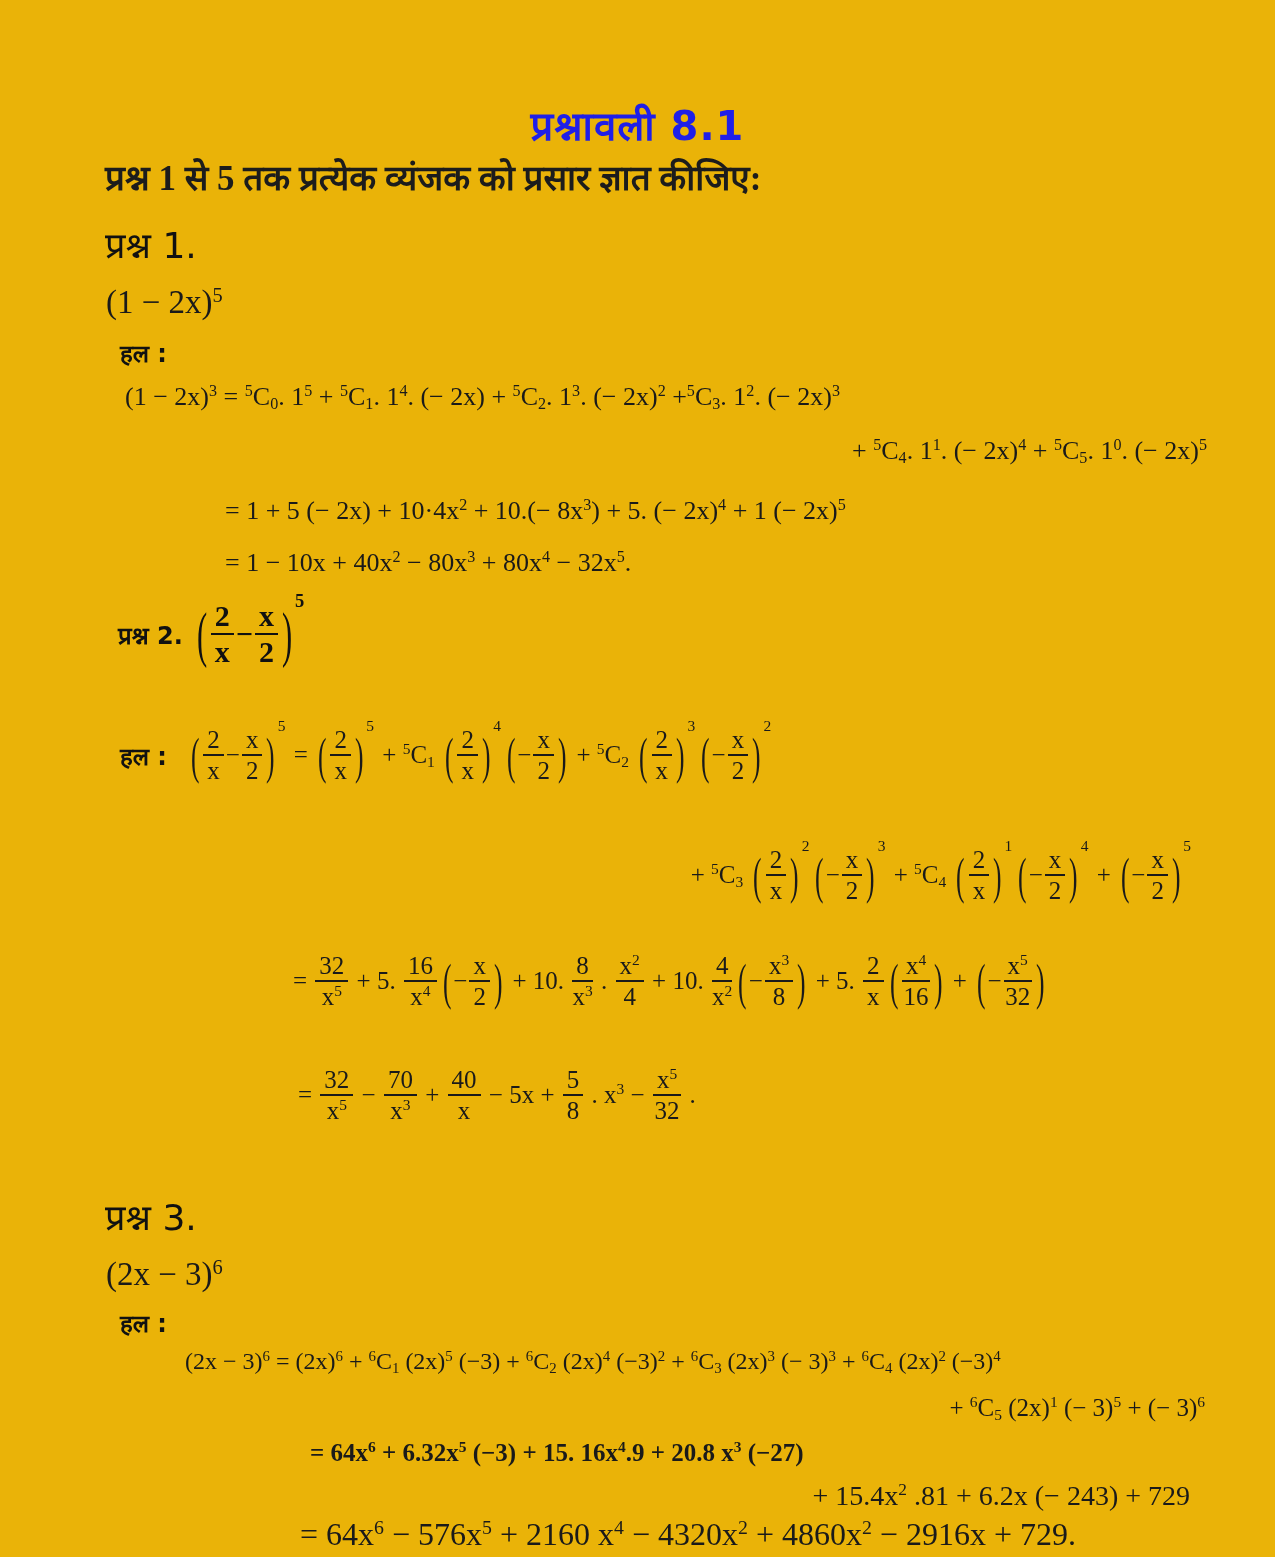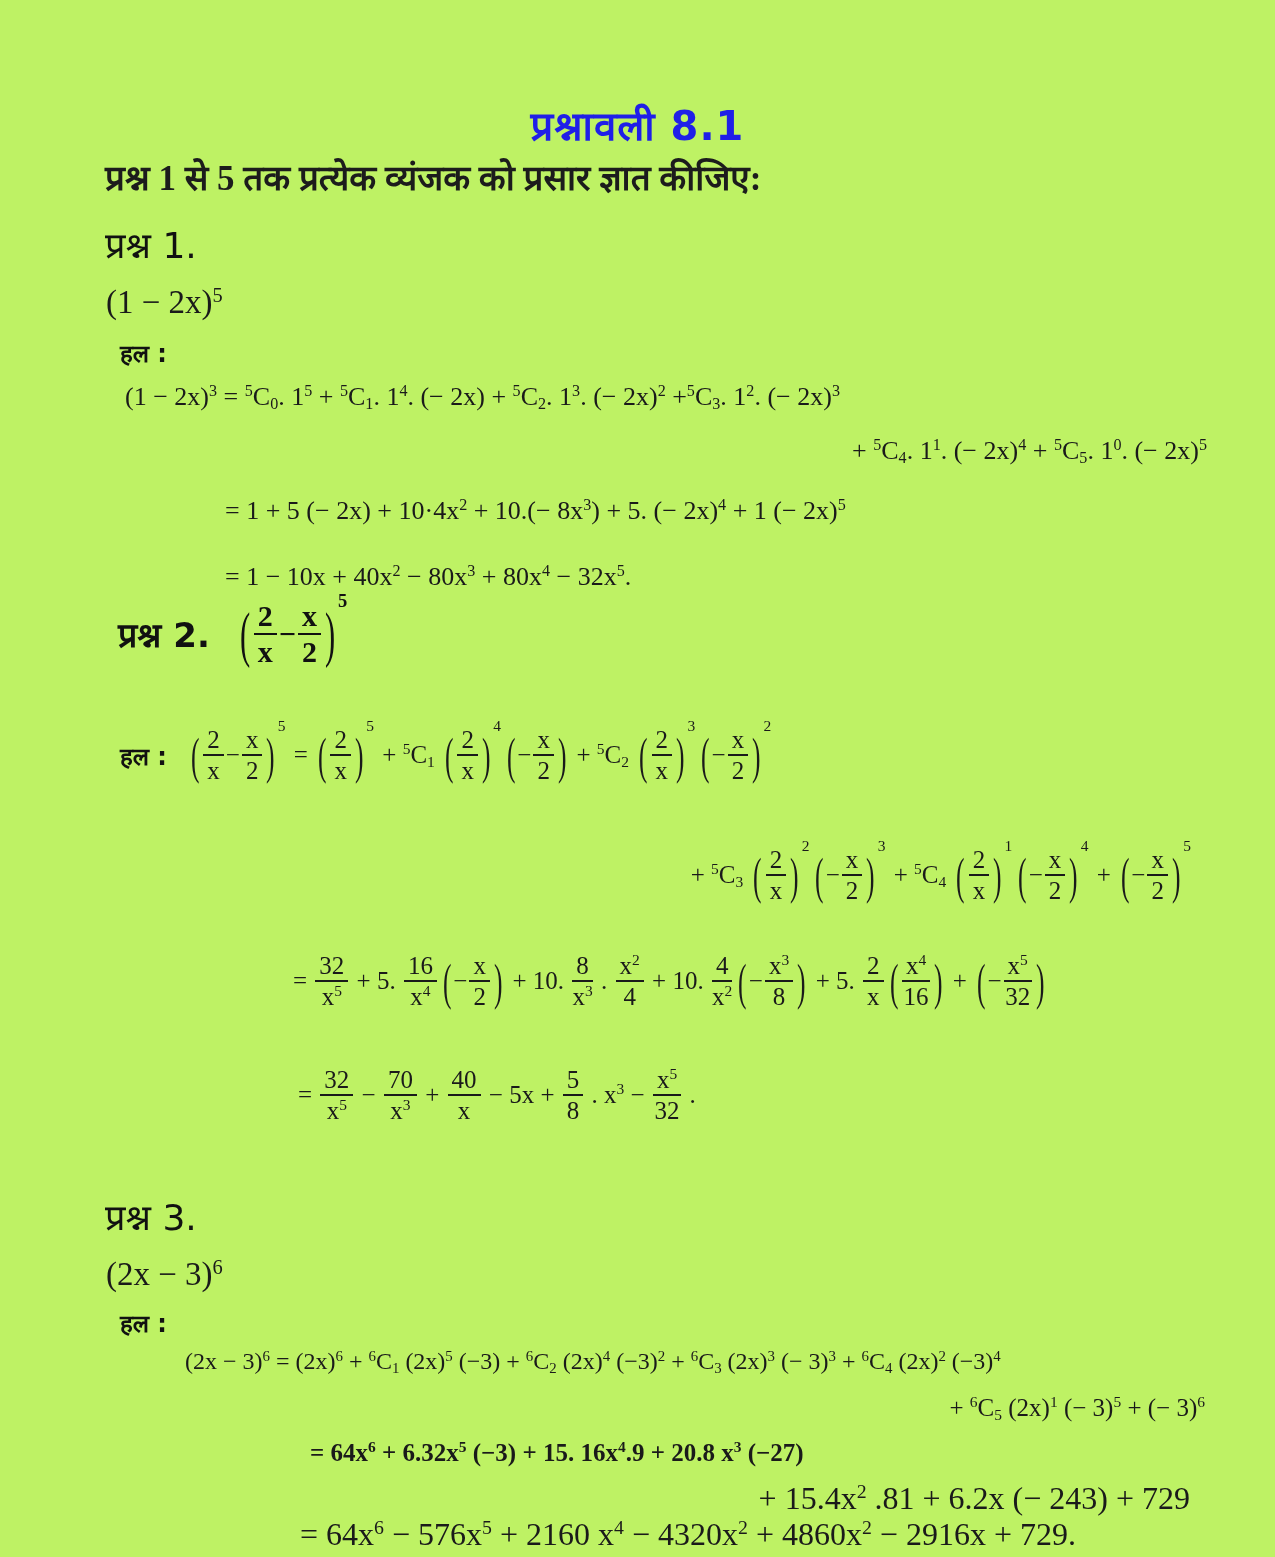--- a/index.html
+++ b/index.html
@@ -1,19 +1,19 @@
 <!DOCTYPE html>
 <html><head>
 <meta charset="utf-8">
 <style>
   html,body{margin:0;padding:0;background:#e8e8e8;}
   #page{
     position:relative;
     width:1275px;height:1557px;
-    background:#bef264;
+    background:#eab308;
     font-family:"Liberation Serif","DejaVu Serif",serif;
     color:#141414;
     overflow:hidden;
   }
   .devanagari{font-family:"DejaVu Sans","Liberation Sans",sans-serif;}
   #page-title{
     position:absolute;top:104px;left:0;width:100%;
     text-align:center;
     font-weight:700;font-size:40px;line-height:1.1;
     color:#1f1fe8;
@@ -26,21 +26,21 @@
   }
   .blk{position:absolute;white-space:nowrap;}
   .qlabel{font-weight:400;font-size:36px;color:#111;font-family:"DejaVu Sans","Liberation Sans",sans-serif;}
   .expr{font-size:33px;color:#1a1a1a;}
   .sol{font-weight:700;font-size:24px;color:#111;font-family:"DejaVu Sans","Liberation Sans",sans-serif;}
   .mline{font-size:26px;color:#1a1a1a;}
   .qrow{font-size:30px;font-weight:700;color:#111;}
   .solrow{font-size:25px;color:#1a1a1a;}
   .rowlabel{font-weight:700;color:#111;vertical-align:middle;
     font-family:"DejaVu Sans","Liberation Sans",sans-serif;}
-  .qrow .rowlabel{font-size:34px;margin-right:26px;}
+  .qrow .rowlabel{font-size:24px;margin-right:10px;}
   .solrow .rowlabel{font-size:24px;margin-right:20px;}
   sup{font-size:0.62em;vertical-align:0.55em;line-height:0;}
   sub{font-size:0.62em;vertical-align:-0.25em;line-height:0;}
   .frac{
     display:inline-flex;flex-direction:column;align-items:center;
     vertical-align:middle;line-height:1.08;margin:0 2px;text-align:center;
   }
   .frac .num{border-bottom:2px solid currentColor;padding:0 4px 1px;}
   .frac .den{padding-top:1px;}
   .pgroup{display:inline-flex;align-items:center;vertical-align:middle;margin:0 2px;}
@@ -59,21 +59,21 @@
 <div id="page">
   <div id="page-title" class="devanagari">प्रश्नावली 8.1</div>
   <div id="intro-line" class="devanagari">प्रश्न 1 से 5 तक प्रत्येक व्यंजक को प्रसार ज्ञात कीजिए:</div>
   <div id="math-content">
       <div class="blk qlabel devanagari" style="top: 220px; left: 105px;">प्रश्न 1.</div>
       <div class="blk expr" style="top: 284px; left: 106px;">(1 − 2x)<sup>5</sup></div>
       <div class="blk sol devanagari" style="top: 336px; left: 120px;">हल :</div>
       <div class="blk mline" style="top: 380px; left: 125px;"><span class="mx">(1 − 2x)<sup>3</sup> = <sup>5</sup>C<sub>0</sub>. 1<sup>5</sup> + <sup>5</sup>C<sub>1</sub>. 1<sup>4</sup>. (− 2x) + <sup>5</sup>C<sub>2</sub>. 1<sup>3</sup>. (− 2x)<sup>2</sup> +<sup>5</sup>C<sub>3</sub>. 1<sup>2</sup>. (− 2x)<sup>3</sup></span></div>
       <div class="blk mline" style="top: 434px; right: 68px;"><span class="mx">+ <sup>5</sup>C<sub>4</sub>. 1<sup>1</sup>. (− 2x)<sup>4</sup> + <sup>5</sup>C<sub>5</sub>. 1<sup>0</sup>. (− 2x)<sup>5</sup></span></div>
       <div class="blk mline" style="top: 494px; left: 225px;"><span class="mx">= 1 + 5 (− 2x) + 10·4x<sup>2</sup> + 10.(− 8x<sup>3</sup>) + 5. (− 2x)<sup>4</sup> + 1 (− 2x)<sup>5</sup></span></div>
-      <div class="blk mline" style="top: 546px; left: 225px; margin-top: 14px;"><span class="mx">= 1 − 10x + 40x<sup>2</sup> − 80x<sup>3</sup> + 80x<sup>4</sup> − 32x<sup>5</sup>.</span></div>
+      <div class="blk mline" style="top: 546px; left: 225px;"><span class="mx">= 1 − 10x + 40x<sup>2</sup> − 80x<sup>3</sup> + 80x<sup>4</sup> − 32x<sup>5</sup>.</span></div>
       <div class="blk qrow" style="top: 600px; left: 118px;"><span class="rowlabel devanagari">प्रश्न 2.</span><span class="pgroup">
           <span class="bp">(</span>
           <span class="frac">
             <span class="num">2</span>
             <span class="den">x</span>
           </span>
           <span class="mx"> − </span>
           <span class="frac">
             <span class="num">x</span>
             <span class="den">2</span>
@@ -245,16 +245,16 @@
         </span><span class="mx"> . x<sup>3</sup> − </span><span class="frac">
           <span class="num">x<sup>5</sup></span>
           <span class="den">32</span>
         </span><span class="mx"> .</span></div>
       <div class="blk qlabel devanagari" style="top: 1192px; left: 105px;">प्रश्न 3.</div>
       <div class="blk expr" style="top: 1256px; left: 106px;">(2x − 3)<sup>6</sup></div>
       <div class="blk sol devanagari" style="top: 1306px; left: 120px;">हल :</div>
       <div class="blk mline" style="top: 1346px; left: 185px; font-size: 24px;"><span class="mx">(2x − 3)<sup>6</sup> = (2x)<sup>6</sup> + <sup>6</sup>C<sub>1</sub> (2x)<sup>5</sup> (−3) + <sup>6</sup>C<sub>2</sub> (2x)<sup>4</sup> (−3)<sup>2</sup> + <sup>6</sup>C<sub>3</sub> (2x)<sup>3</sup> (− 3)<sup>3</sup> + <sup>6</sup>C<sub>4</sub> (2x)<sup>2</sup> (−3)<sup>4</sup></span></div>
       <div class="blk mline" style="top: 1392px; right: 70px; font-size: 25px;"><span class="mx">+ <sup>6</sup>C<sub>5</sub> (2x)<sup>1</sup> (− 3)<sup>5</sup> + (− 3)<sup>6</sup></span></div>
       <div class="blk mline" style="top: 1437px; left: 310px; font-size: 25px; font-weight: bold;"><span class="mx">= 64x<sup>6</sup> + 6.32x<sup>5</sup> (−3) + 15. 16x<sup>4</sup>.9 + 20.8 x<sup>3</sup> (−27)</span></div>
-      <div class="blk mline" style="top: 1477px; right: 85px; font-size: 32px;"><span class="mx">+ 15.4x<sup>2</sup> .81 + 6.2x (− 243) + 729</span></div>
+      <div class="blk mline" style="top: 1477px; right: 85px; font-size: 28px;"><span class="mx">+ 15.4x<sup>2</sup> .81 + 6.2x (− 243) + 729</span></div>
       <div class="blk mline" style="top: 1513px; left: 300px; font-size: 32px;"><span class="mx">= 64x<sup>6</sup> − 576x<sup>5</sup> + 2160 x<sup>4</sup> − 4320x<sup>2</sup> + 4860x<sup>2</sup> − 2916x + 729.</span></div>
     </div>
 </div>
 
 </body></html>

